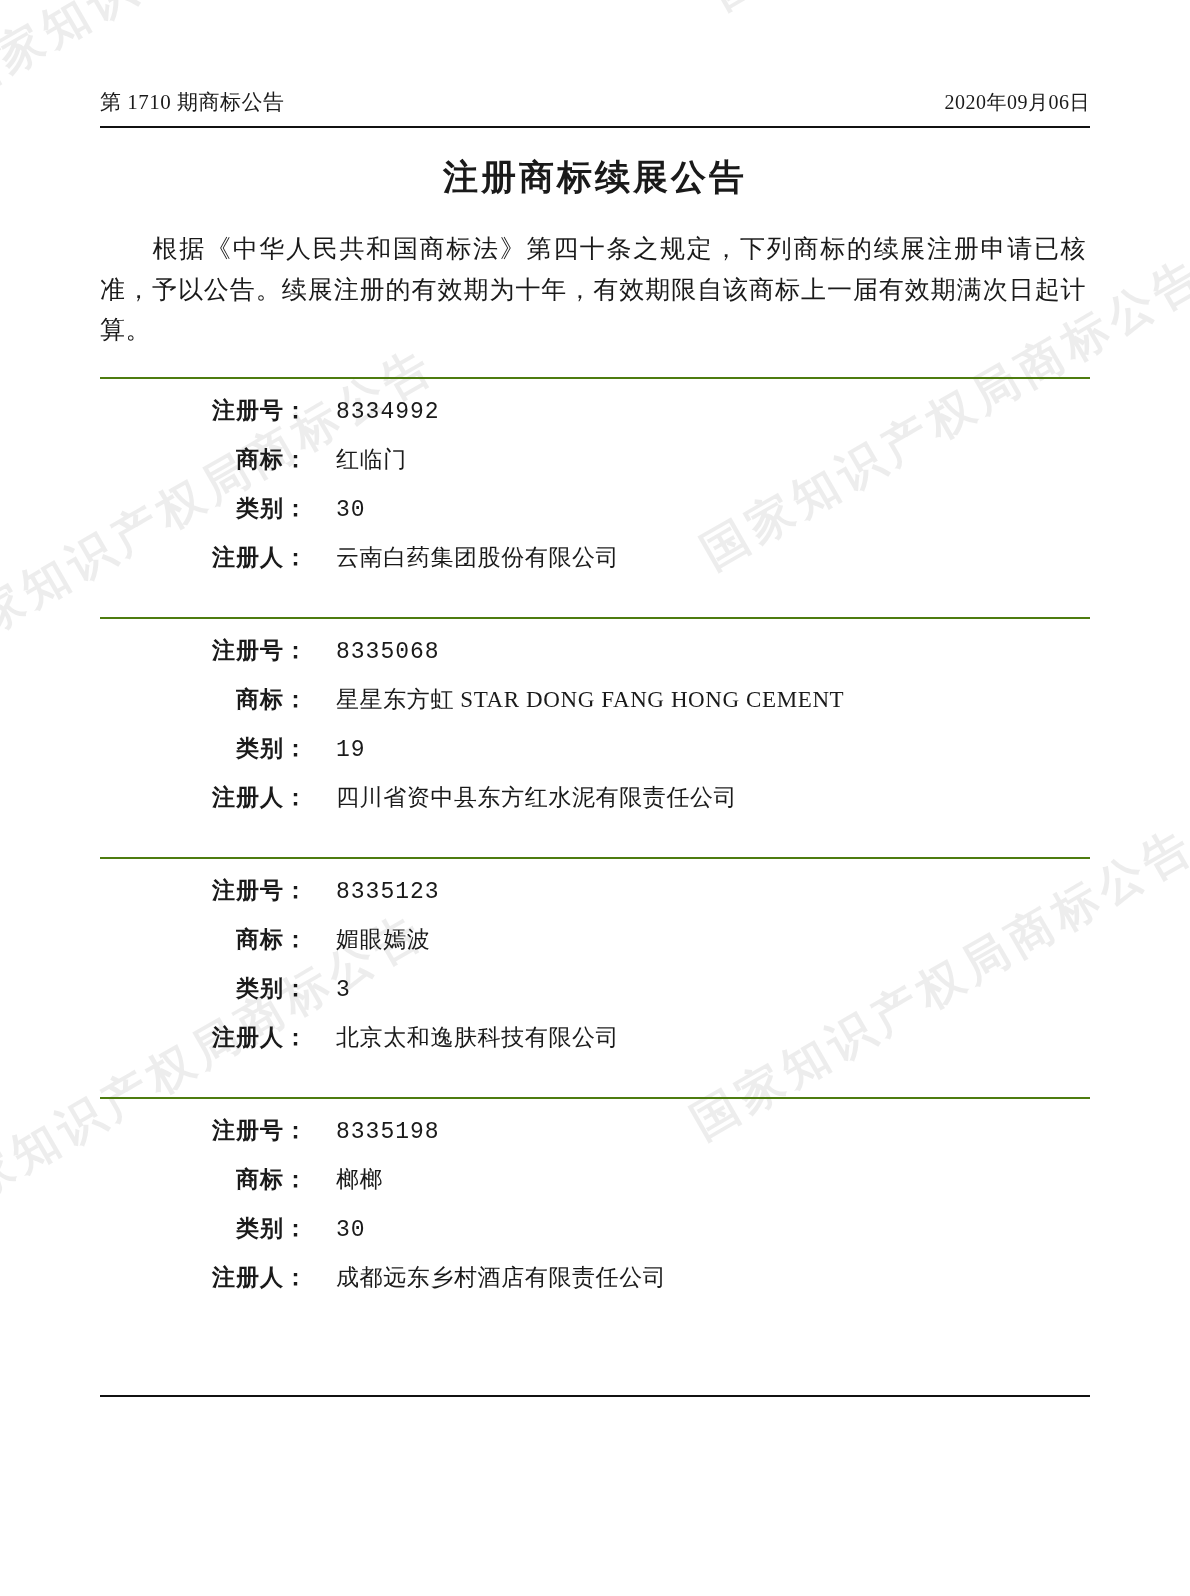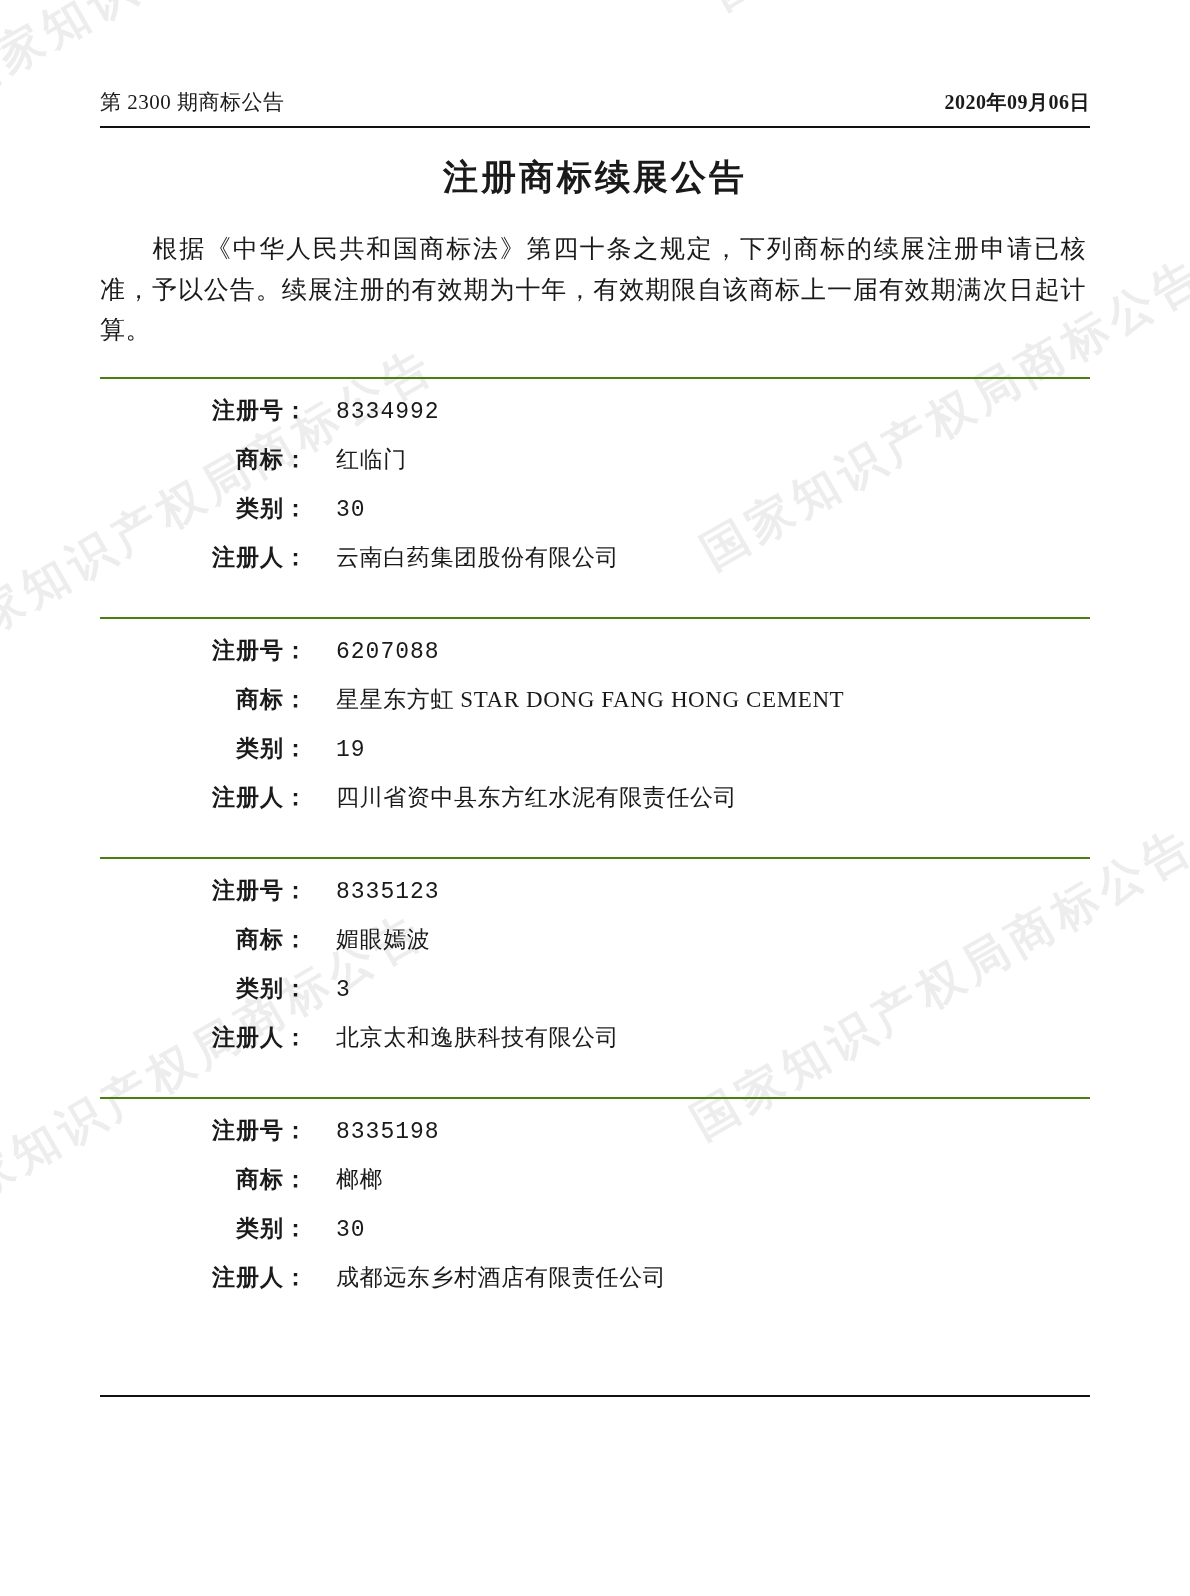--- a/index.html
+++ b/index.html
@@ -49,21 +49,21 @@
   }
   .hdr {
     display: flex;
     justify-content: space-between;
     align-items: flex-end;
     font-size: 21px;
     padding-top: 88px;
     letter-spacing: 0.5px;
   }
   .hdr-left { }
-  .hdr-right { font-size: 20px; font-weight: bold; }
+  .hdr-right { font-size: 20px; }
   .hdr-rule {
     border-top: 2px solid #111;
     margin-top: 10px;
   }
   h1.doc-title {
     text-align: center;
     font-size: 35px;
     font-weight: bold;
     letter-spacing: 3px;
     margin: 26px 0 28px 0;
@@ -121,21 +121,21 @@
     <div class="wm" style="left:700px; top:-30px;">国家知识产权局商标公告</div>
     <div class="wm" style="left:-80px; top:620px;">国家知识产权局商标公告</div>
     <div class="wm" style="left:690px; top:530px;">国家知识产权局商标公告</div>
     <div class="wm" style="left:-90px; top:1185px;">国家知识产权局商标公告</div>
     <div class="wm" style="left:680px; top:1100px;">国家知识产权局商标公告</div>
   </div>
 
   <div class="content">
 
     <div class="hdr">
-      <div class="hdr-left">第 2300 期商标公告</div>
+      <div class="hdr-left">第 1710 期商标公告</div>
       <div class="hdr-right">2020年09月06日</div>
     </div>
     <div class="hdr-rule"></div>
 
     <h1 class="doc-title">注册商标续展公告</h1>
 
     <p class="intro">根据《中华人民共和国商标法》第四十条之规定，下列商标的续展注册申请已核准，予以公告。续展注册的有效期为十年，有效期限自该商标上一届有效期满次日起计算。</p>
 
     <div class="entries">
 
@@ -154,21 +154,21 @@
         </div>
         <div class="row">
           <div class="lbl">注册人：</div>
           <div class="val">云南白药集团股份有限公司</div>
         </div>
       </div>
 
       <div class="entry">
         <div class="row">
           <div class="lbl">注册号：</div>
-          <div class="val num">6207088</div>
+          <div class="val num">8335068</div>
         </div>
         <div class="row">
           <div class="lbl">商标：</div>
           <div class="val">星星东方虹 STAR DONG FANG HONG CEMENT</div>
         </div>
         <div class="row">
           <div class="lbl">类别：</div>
           <div class="val num">19</div>
         </div>
         <div class="row">

